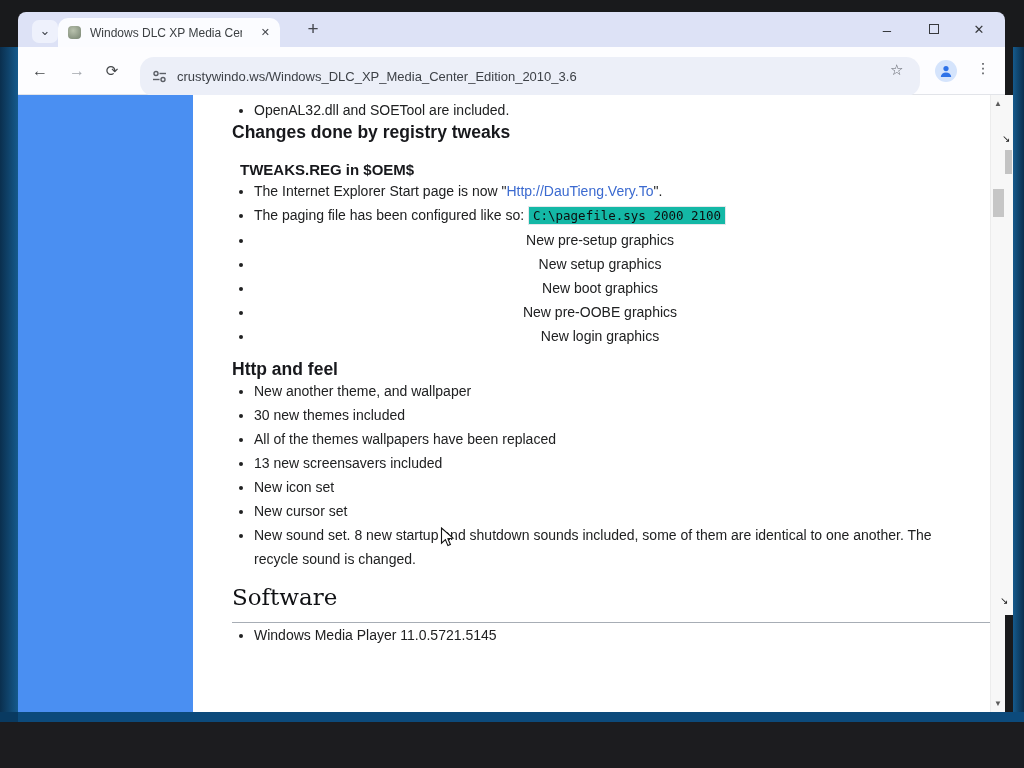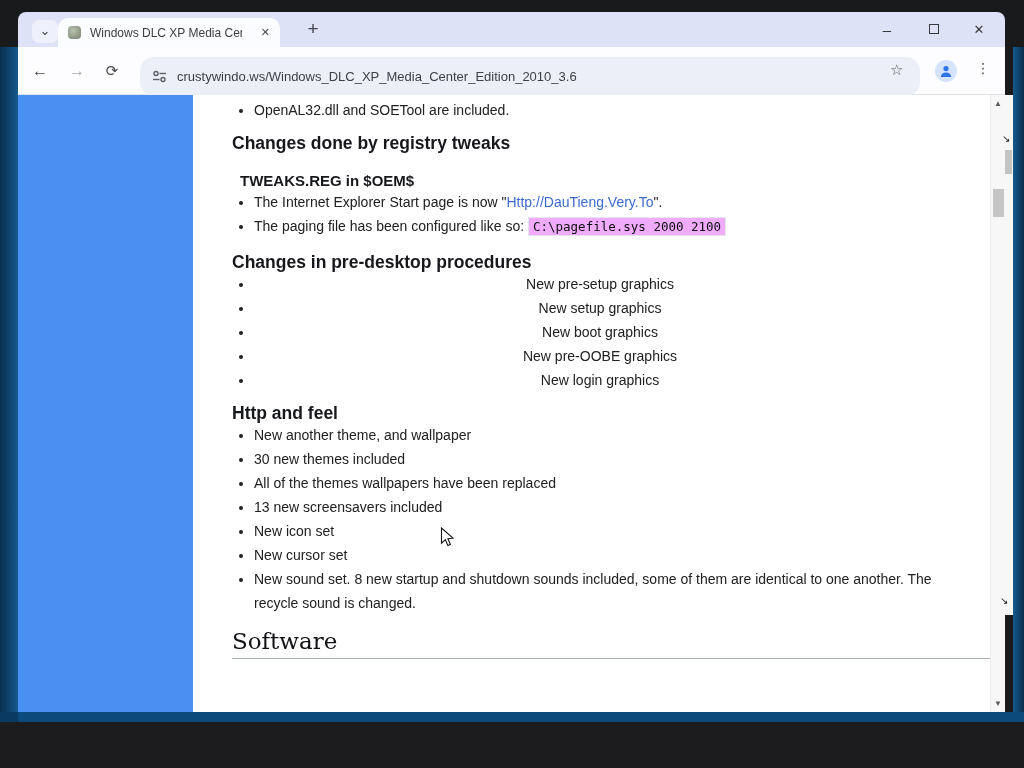--- a/index.html
+++ b/index.html
@@ -62,33 +62,33 @@
   
   .content { position:absolute; left:0; top:83px; width:987px; height:617px; background:#ffffff;
              overflow:hidden; }
   .blue-panel { position:absolute; left:0; top:0; width:175px; height:617px; background:#4a8ff2; }
   .article { position:absolute; left:189px; top:0; width:797px; height:617px;
              padding:3px 8px 0 25px; color:#202122; font-size:14px; }
   .article ul { margin:0; padding-left:22px; list-style:disc; }
   .article li { line-height:24px; max-width:692px; }
   .article h3 { font-size:17.5px; line-height:20px; font-weight:700; color:#17181c; }
   .article h4 { font-size:15px; line-height:18px; font-weight:700; color:#17181c; }
-  .h-registry   { margin-top:11px; }
+  .h-registry   { }
   .h-tweaks     { margin-top:19px;margin-left:8px; }
   .ul-tweaks    { margin-top:7px; }
   .h-predesktop { margin-top:13px; }
   .ul-predesktop{ margin-top:11px;text-align:center; }
   .h-lookfeel   { margin-top:11px; }
   .ul-lookfeel  { margin-top:11px; }
   .h-software { font-family:"DejaVu Serif", serif; font-size:23px; font-weight:400;
-                line-height:28px; color:#101114; margin-top:12px; padding-bottom:3px;
+                line-height:28px; color:#101114; margin-top:12px; padding-bottom:11px;
                 border-bottom:1px solid #a7adb5; }
   .ul-software { margin-top:5px; }
   .wikilink { color:#3b6ad0; text-decoration:none;text-align:center; }
-  .codechip { font-family:"DejaVu Sans Mono", monospace; font-size:12.5px; background:#f0abfc;
+  .codechip { font-family:"DejaVu Sans Mono", monospace; font-size:12.5px; background:#14b8a6;
               border:1px solid #e4e7ea; padding:1px 4px; color:#0c0d0e; white-space:nowrap; }
 
   
   .scroll-track { position:absolute; left:972px; top:0; width:15px; height:617px;
                   background:#f7f7f7; border-left:1px solid #ececec; }
   .scroll-arrow { position:absolute; left:0; width:14px; text-align:center; font-size:8px;
                   color:#5c5c5c; }
   .scroll-up { top:4px; }
   .scroll-down { top:604px; }
   .scroll-thumb { position:absolute; left:2px; top:94px; width:11px; height:28px; background:#c6c6c6; }
@@ -159,41 +159,43 @@
           <li>OpenAL32.dll and SOETool are included.</li>
         </ul>
 
         <h3 class="h-registry">Changes done by registry tweaks</h3>
         <h4 class="h-tweaks">TWEAKS.REG in $OEM$</h4>
         <ul class="ul-tweaks">
           <li><span>The Internet Explorer Start page is now "</span><a class="wikilink" href="#">Http://DauTieng.Very.To</a><span>".</span></li>
           <li><span>The paging file has been configured like so: </span><code class="codechip">C:\pagefile.sys 2000 2100</code></li>
         </ul>
 
-        <h3 class="h-predesktop">Changes in pre-desktop procedures</h3>
         <ul class="ul-predesktop">
           <li>New pre-setup graphics</li>
           <li>New setup graphics</li>
           <li>New boot graphics</li>
           <li>New pre-OOBE graphics</li>
           <li>New login graphics</li>
         </ul>
 
         <h3 class="h-lookfeel">Http and feel</h3>
         <ul class="ul-lookfeel">
           <li>New another theme, and wallpaper</li>
           <li>30 new themes included</li>
           <li>All of the themes wallpapers have been replaced</li>
           <li>13 new screensavers included</li>
           <li>New icon set</li>
           <li>New cursor set</li>
           <li>New sound set. 8 new startup and shutdown sounds included, some of them are identical to one another. The recycle sound is changed.</li>
         </ul>
 
         <h2 class="h-software">Software</h2>
+        <ul class="ul-software">
+          <li>Windows Media Player 11.0.5721.5145</li>
+        </ul>
       </div>
 
       <div class="scroll-track">
         <div class="scroll-arrow scroll-up">▲</div>
         <div class="scroll-thumb"></div>
         <div class="scroll-arrow scroll-down">▼</div>
       </div>
     </div>
   </div>
 

